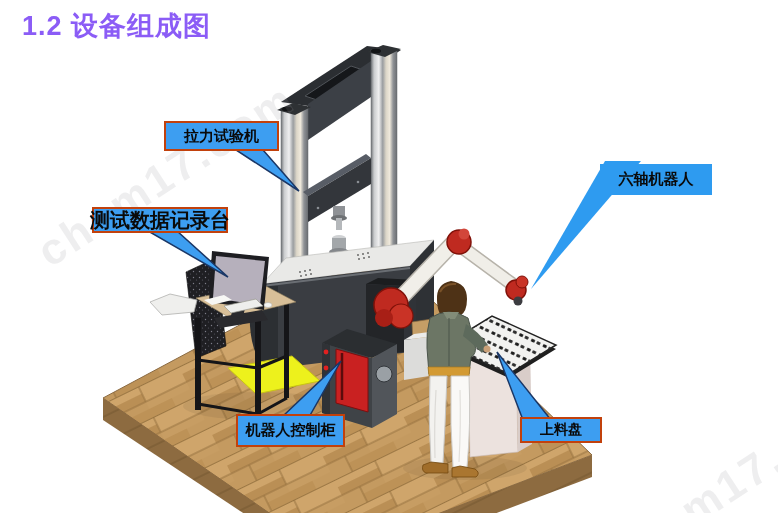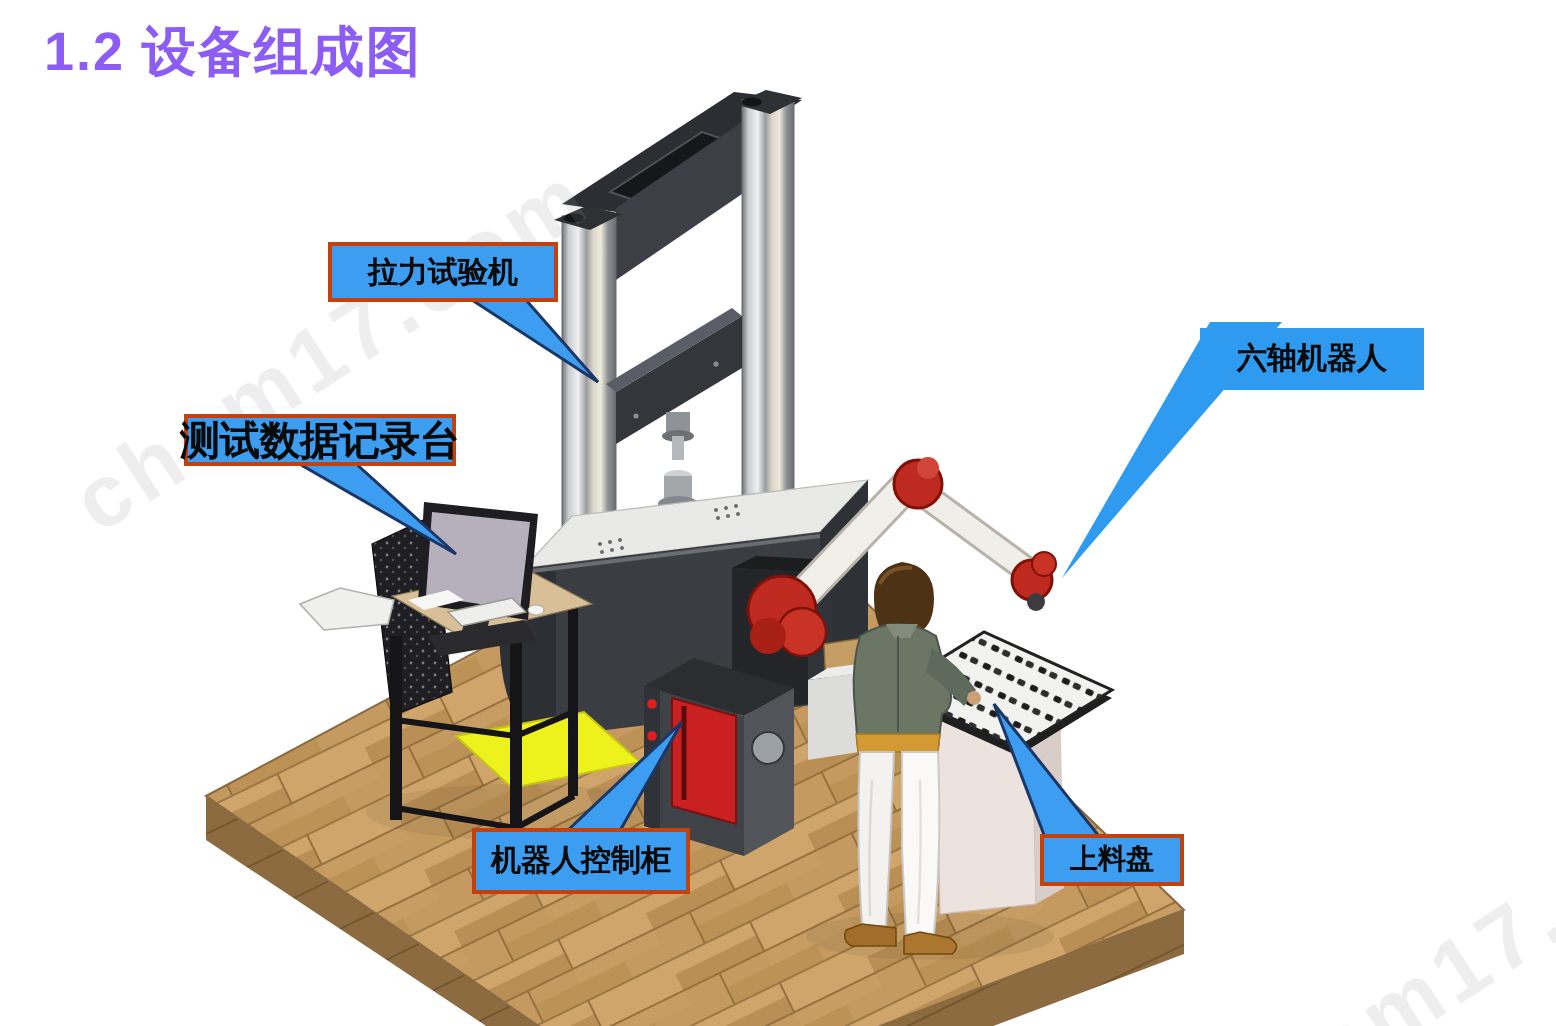--- a/index.html
+++ b/index.html
@@ -216,13 +216,13 @@
 
 <div class="wm wm1">chem17.com</div>
 <div class="wm wm2">chem17.com</div>
 
 <div class="title">1.2 设备组成图</div>
 
 <div class="callout" style="left:164px;top:121px;width:115px;height:30px;">拉力试验机</div>
 <div class="callout" style="left:92px;top:207px;width:136px;height:26px;font-size:20px;">测试数据记录台</div>
 <div class="callout flat" style="left:600px;top:132px;width:112px;height:31px;margin-top:32px;">六轴机器人</div>
 <div class="callout" style="left:236px;top:414px;width:109px;height:33px;text-align:center;">机器人控制柜</div>
-<div class="callout" style="left:520px;top:417px;width:72px;height:26px;font-size:14px;">上料盘</div>
+<div class="callout" style="left:520px;top:417px;width:82px;height:26px;font-size:14px;">上料盘</div>
 
 </body></html>

